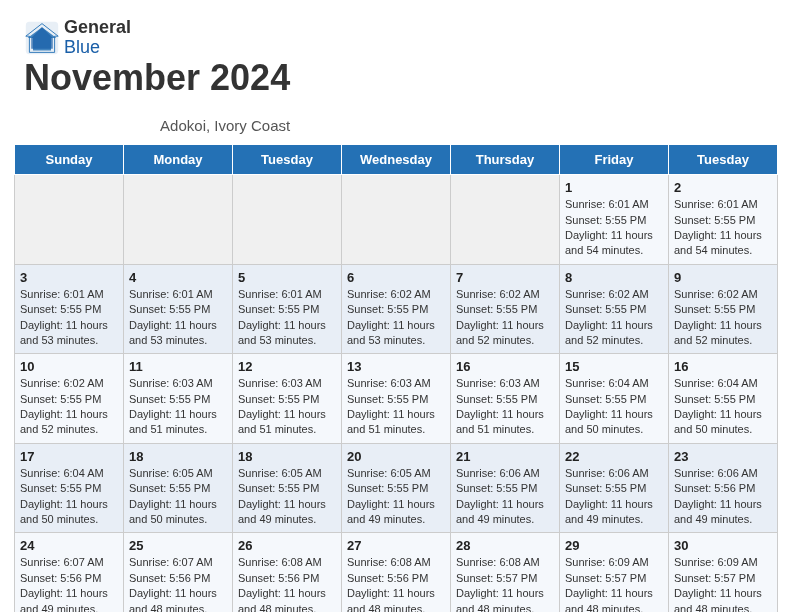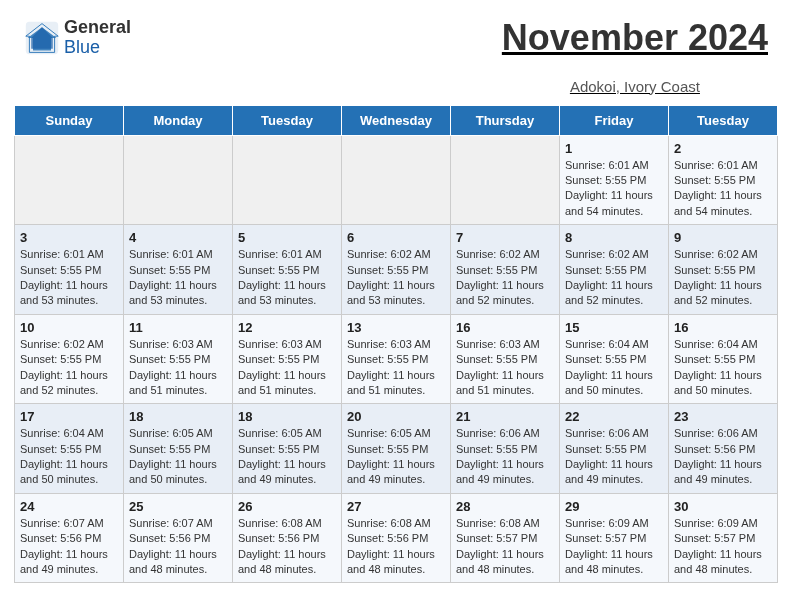--- a/index.html
+++ b/index.html
@@ -13,20 +13,21 @@
     .page {
       width: 792px;
       background: #fff;
       padding: 0;
     }
     .header {
       display: flex;
       justify-content: space-between;
       align-items: flex-start;
       padding: 18px 24px 10px 24px;
+      flex-direction: column;
     }
     .logo {
       display: flex;
       align-items: center;
       gap: 0;
     }
     .logo-text {
       display: flex;
       flex-direction: column;
       line-height: 1.1;
@@ -40,22 +41,21 @@
       font-size: 18px;
       font-weight: normal;
       color: #1a5fa8;
     }
     .logo-icon {
       width: 36px;
       height: 36px;
       margin-right: 4px;
     }
     .title-block {
-      text-align: center;
-      text-decoration: underline;
+      text-align: right;
     }
     .month-title {
       font-size: 36px;
       font-weight: bold;
       color: #333;
       line-height: 1.1;
     }
     .location-title {
       font-size: 15px;
       color: #555;

